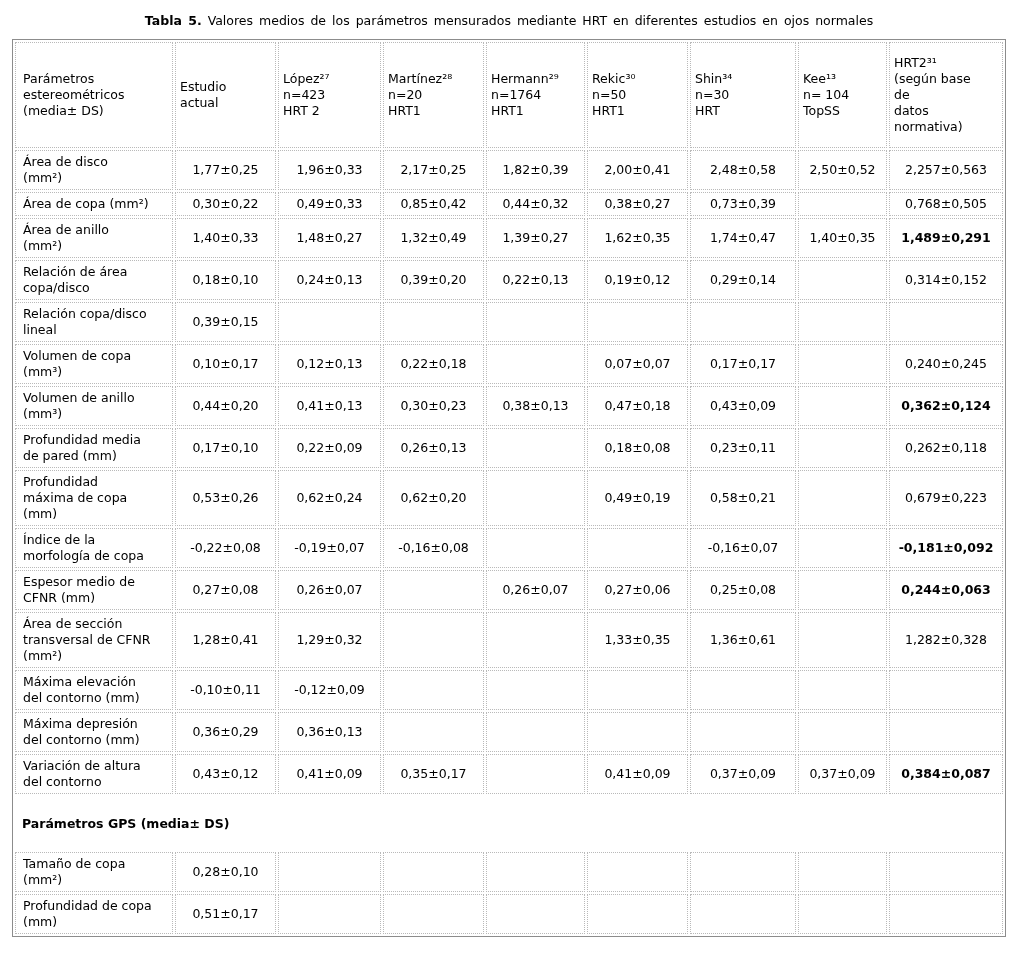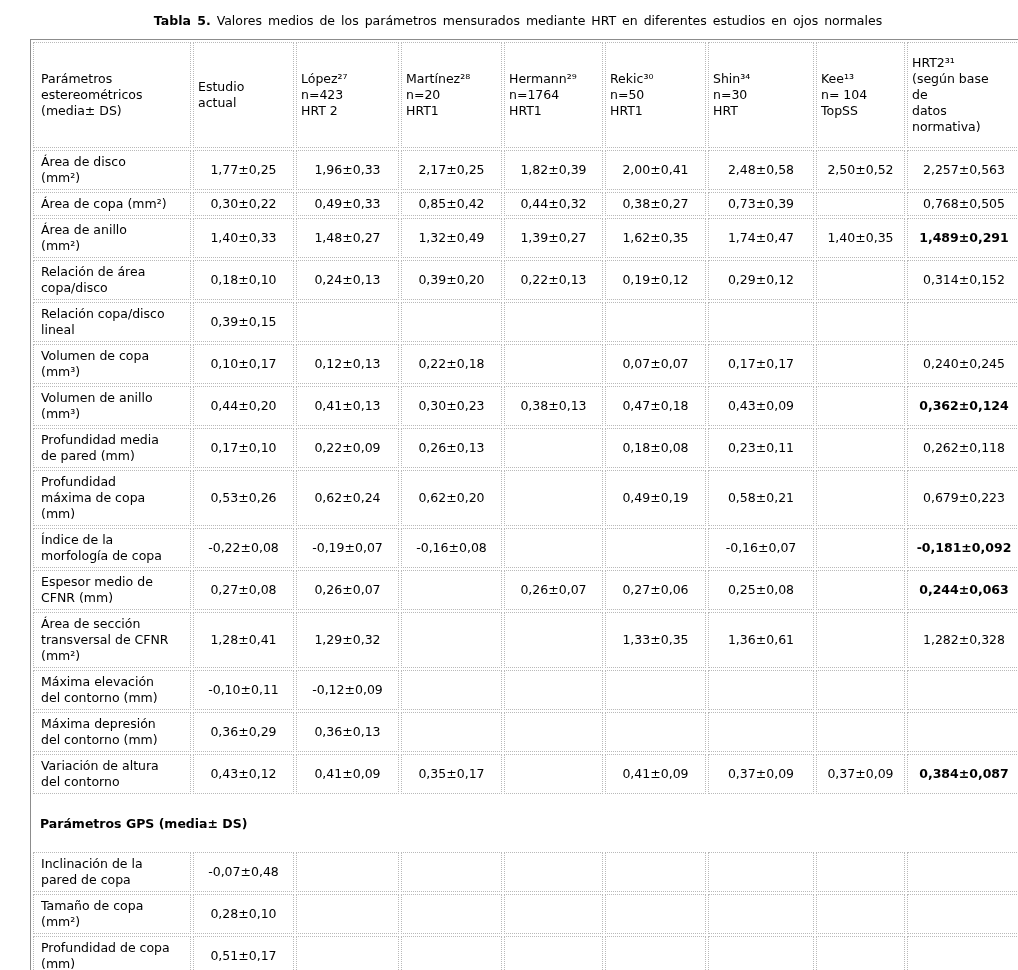--- a/index.html
+++ b/index.html
@@ -7,21 +7,20 @@
   body {
     font-family: "DejaVu Sans", "Liberation Sans", sans-serif;
     color: #000000;
     width: 1018px;
   }
   .page {
     width: 1018px;
     height: 970px;
     position: relative;
     background: #ffffff;
-    padding-left: 18px;
   }
   .title {
     text-align: center;
     padding-top: 13px;
     font-size: 12.5px;
     line-height: 16px;
     word-spacing: 2px;
   }
   .title .title-label { font-weight: bold; }
   table.hrt {
@@ -145,21 +144,21 @@
           <td class="val bold">1,489±0,291</td>
         </tr>
         <tr>
           <td class="param">Relación de área
 copa/disco</td>
           <td class="val">0,18±0,10</td>
           <td class="val">0,24±0,13</td>
           <td class="val">0,39±0,20</td>
           <td class="val">0,22±0,13</td>
           <td class="val">0,19±0,12</td>
-          <td class="val">0,29±0,12</td>
+          <td class="val">0,29±0,14</td>
           <td class="val"></td>
           <td class="val">0,314±0,152</td>
         </tr>
         <tr>
           <td class="param">Relación copa/disco
 lineal</td>
           <td class="val">0,39±0,15</td>
           <td class="val"></td>
           <td class="val"></td>
           <td class="val"></td>
@@ -287,32 +286,20 @@
           <td class="val"></td>
           <td class="val">0,41±0,09</td>
           <td class="val">0,37±0,09</td>
           <td class="val">0,37±0,09</td>
           <td class="val bold">0,384±0,087</td>
         </tr>
         <tr>
           <td colspan="9" class="section">Parámetros GPS (media± DS)</td>
         </tr>
         <tr>
-          <td class="param">Inclinación de la
-pared de copa</td>
-          <td class="val">-0,07±0,48</td>
-          <td class="val"></td>
-          <td class="val"></td>
-          <td class="val"></td>
-          <td class="val"></td>
-          <td class="val"></td>
-          <td class="val"></td>
-          <td class="val"></td>
-        </tr>
-        <tr>
           <td class="param">Tamaño de copa
 (mm²)</td>
           <td class="val">0,28±0,10</td>
           <td class="val"></td>
           <td class="val"></td>
           <td class="val"></td>
           <td class="val"></td>
           <td class="val"></td>
           <td class="val"></td>
           <td class="val"></td>

